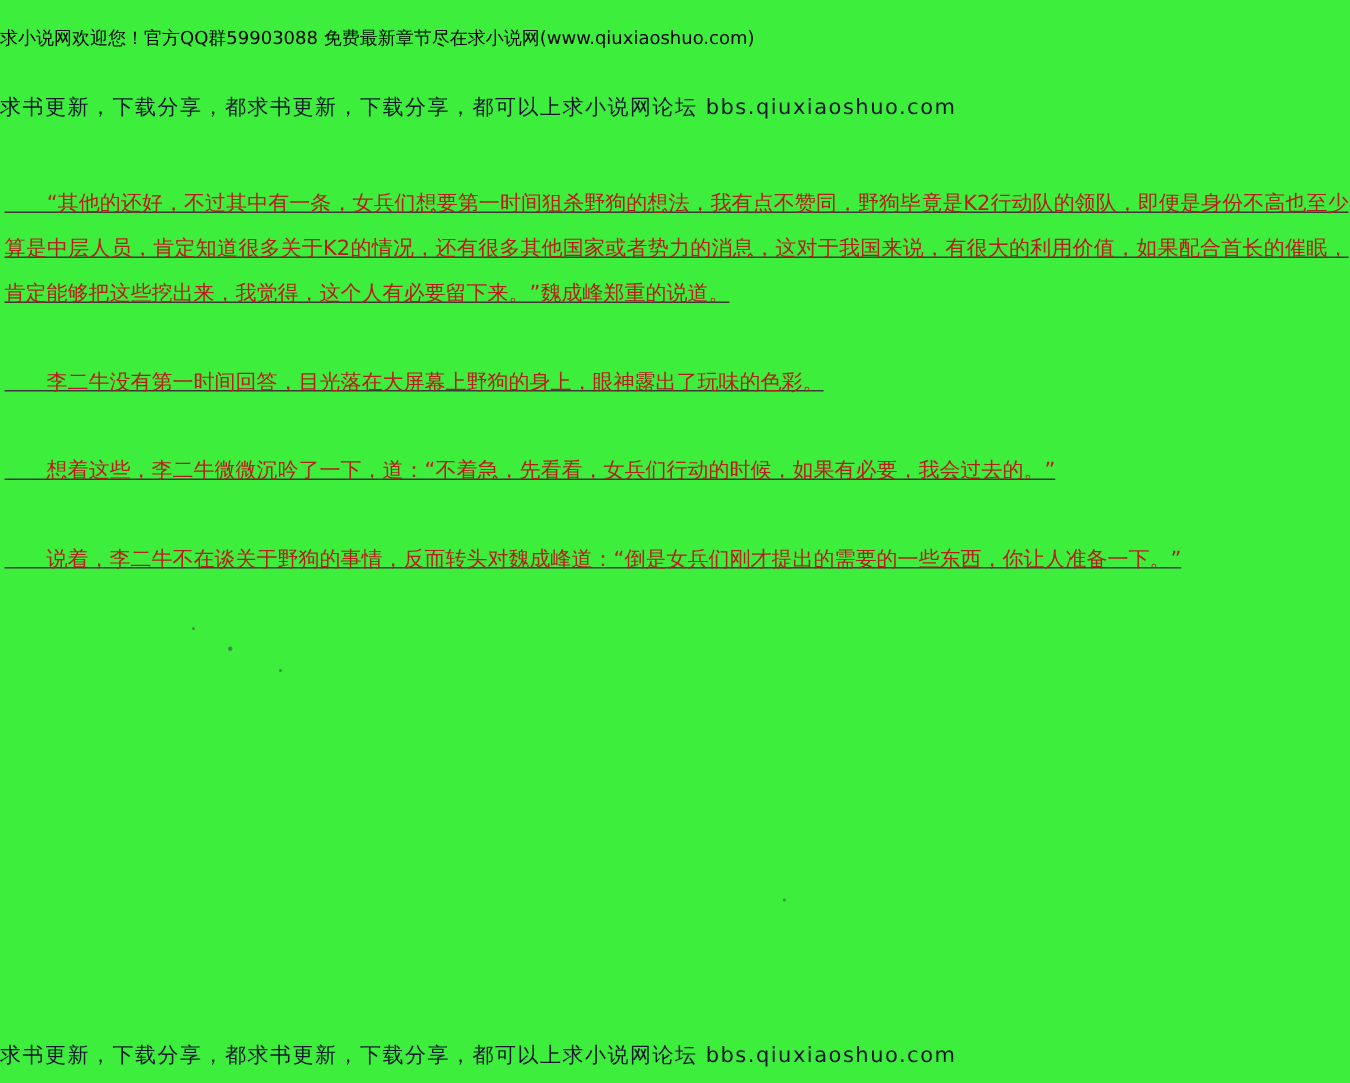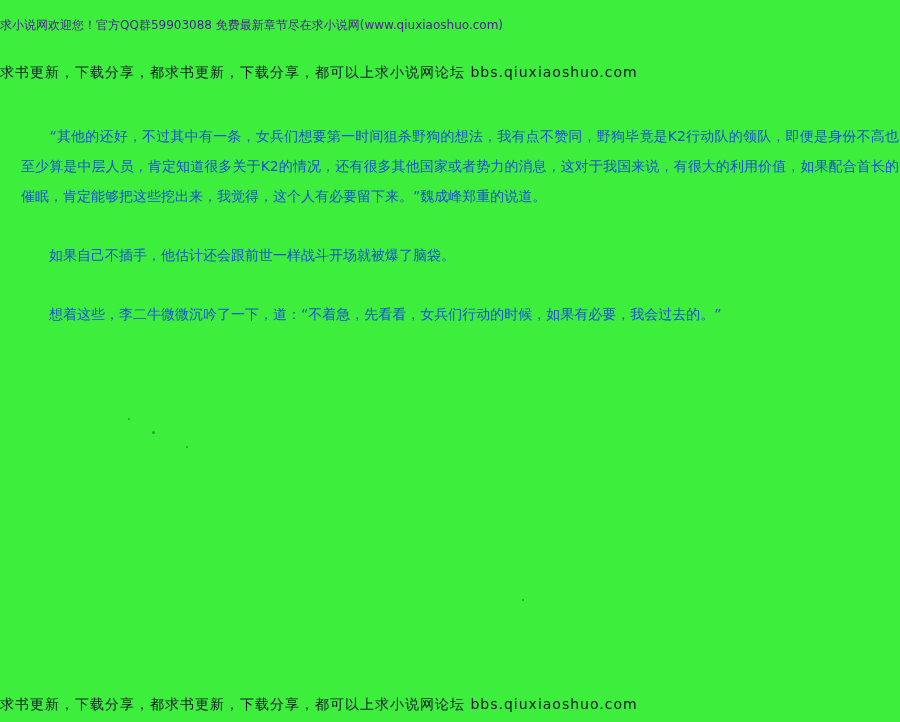--- a/index.html
+++ b/index.html
@@ -13,21 +13,21 @@
     background: #3DEE3D;
     font-family: "DejaVu Sans", sans-serif;
     overflow: hidden;
   }
   .top-notice {
     position: absolute;
     top: 17px;
     left: 0;
     font-size: 12px;
     line-height: 16px;
-    color: #4c1d95;
+    color: #000000;
     white-space: nowrap;
   }
   .promo {
     position: absolute;
     left: 0;
     width: 734px;
     font-size: 14px;
     line-height: 24px;
     color: #0f172a;
     white-space: nowrap;
@@ -36,24 +36,25 @@
   }
   .promo-top { top: 60px; }
   .promo-bottom { top: 692px; }
   .content {
     position: absolute;
     top: 121px;
     left: 3px;
     width: 896px;
   }
   .content p {
-    margin: 0 0 29px 18px;
+    margin: 0 0 29px 0;
     font-size: 14px;
     line-height: 30px;
-    color: #1d4ed8;
+    color: #b91c1c;
+    text-decoration: underline;
     text-decoration-color: #3B3B3B;
     text-align: justify;
     white-space: pre-wrap;
     word-break: break-all;
   }
   .speck {
     position: absolute;
     background: rgba(45, 45, 45, 0.45);
     border-radius: 50%;
   }
@@ -64,22 +65,23 @@
 </style>
 </head>
 <body>
 
 <div class="top-notice">求小说网欢迎您！官方QQ群59903088 免费最新章节尽在求小说网(www.qiuxiaoshuo.com)</div>
 
 <div class="promo promo-top">求书更新，下载分享，都求书更新，下载分享，都可以上求小说网论坛 bbs.qiuxiaoshuo.com</div>
 
 <div class="content">
   <p>　　“其他的还好，不过其中有一条，女兵们想要第一时间狙杀野狗的想法，我有点不赞同，野狗毕竟是K2行动队的领队，即便是身份不高也至少算是中层人员，肯定知道很多关于K2的情况，还有很多其他国家或者势力的消息，这对于我国来说，有很大的利用价值，如果配合首长的催眠，肯定能够把这些挖出来，我觉得，这个人有必要留下来。”魏成峰郑重的说道。</p>
-  <p>　　如果自己不插手，他估计还会跟前世一样战斗开场就被爆了脑袋。</p>
+  <p>　　李二牛没有第一时间回答，目光落在大屏幕上野狗的身上，眼神露出了玩味的色彩。</p>
   <p>　　想着这些，李二牛微微沉吟了一下，道：“不着急，先看看，女兵们行动的时候，如果有必要，我会过去的。”</p>
+  <p>　　说着，李二牛不在谈关于野狗的事情，反而转头对魏成峰道：“倒是女兵们刚才提出的需要的一些东西，你让人准备一下。”</p>
 </div>
 
 <div class="speck speck-1"></div>
 <div class="speck speck-2"></div>
 <div class="speck speck-3"></div>
 <div class="speck speck-4"></div>
 
 <div class="promo promo-bottom">求书更新，下载分享，都求书更新，下载分享，都可以上求小说网论坛 bbs.qiuxiaoshuo.com</div>
 
 </body></html>

